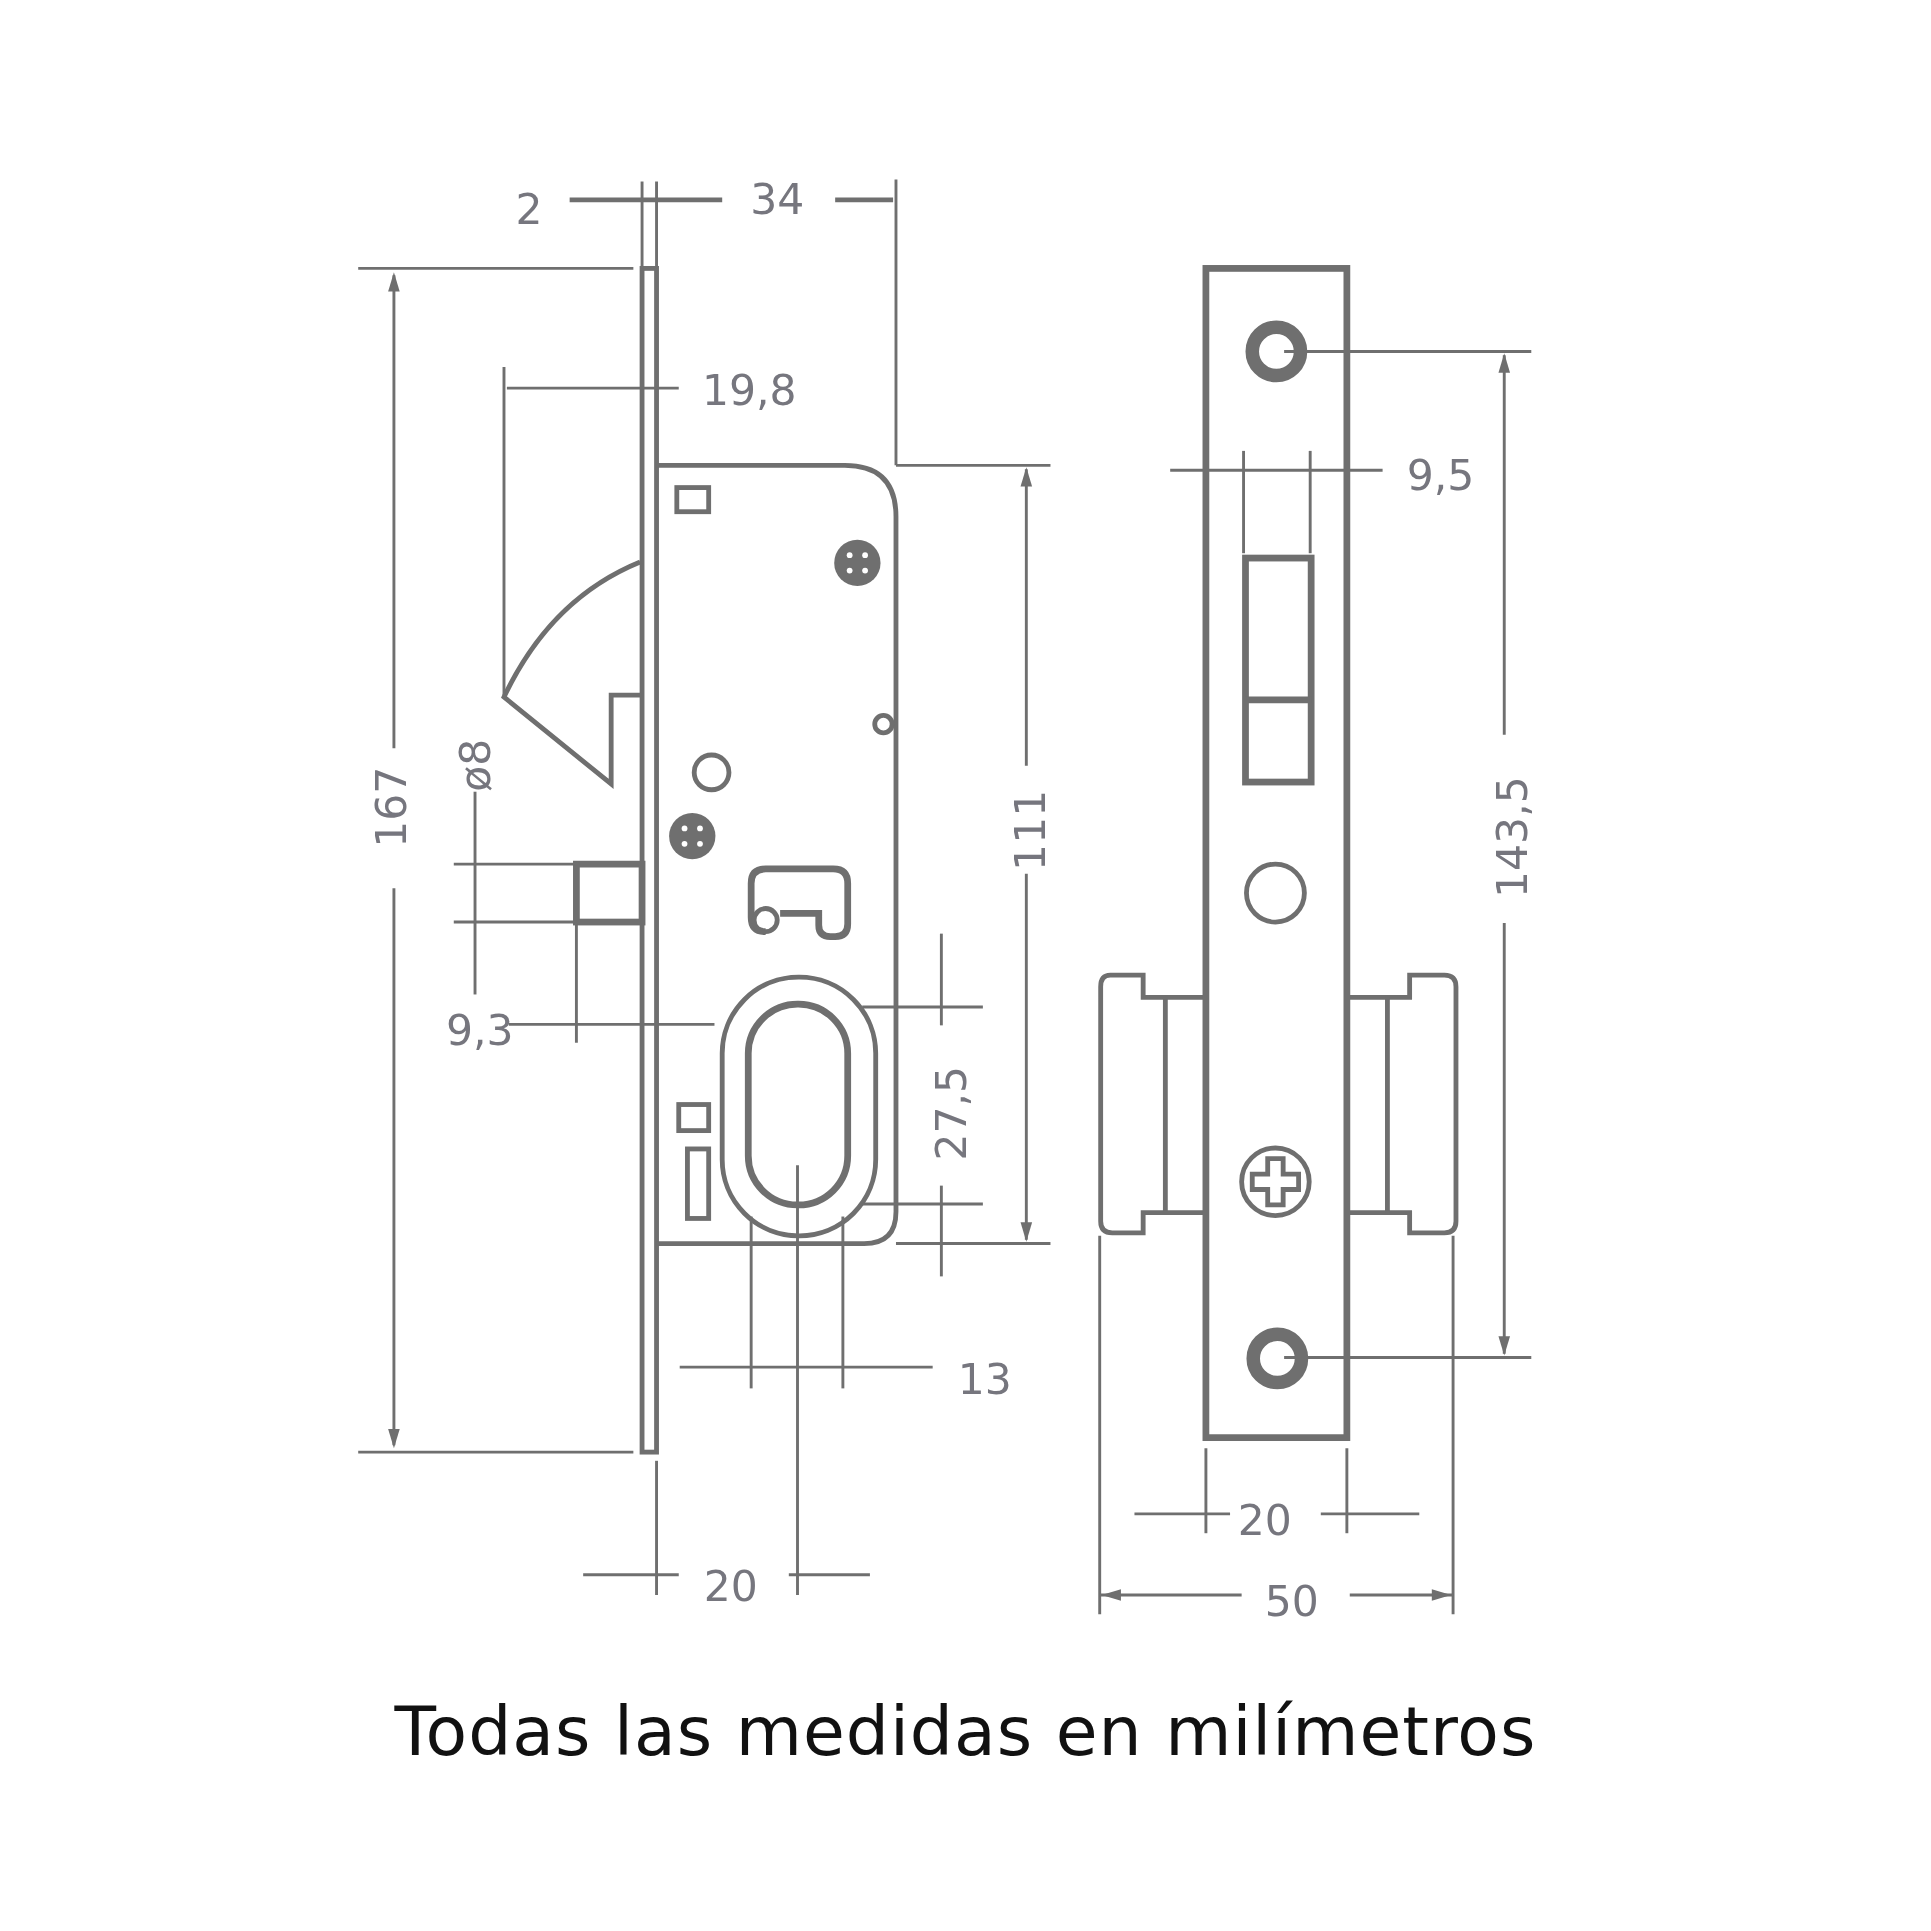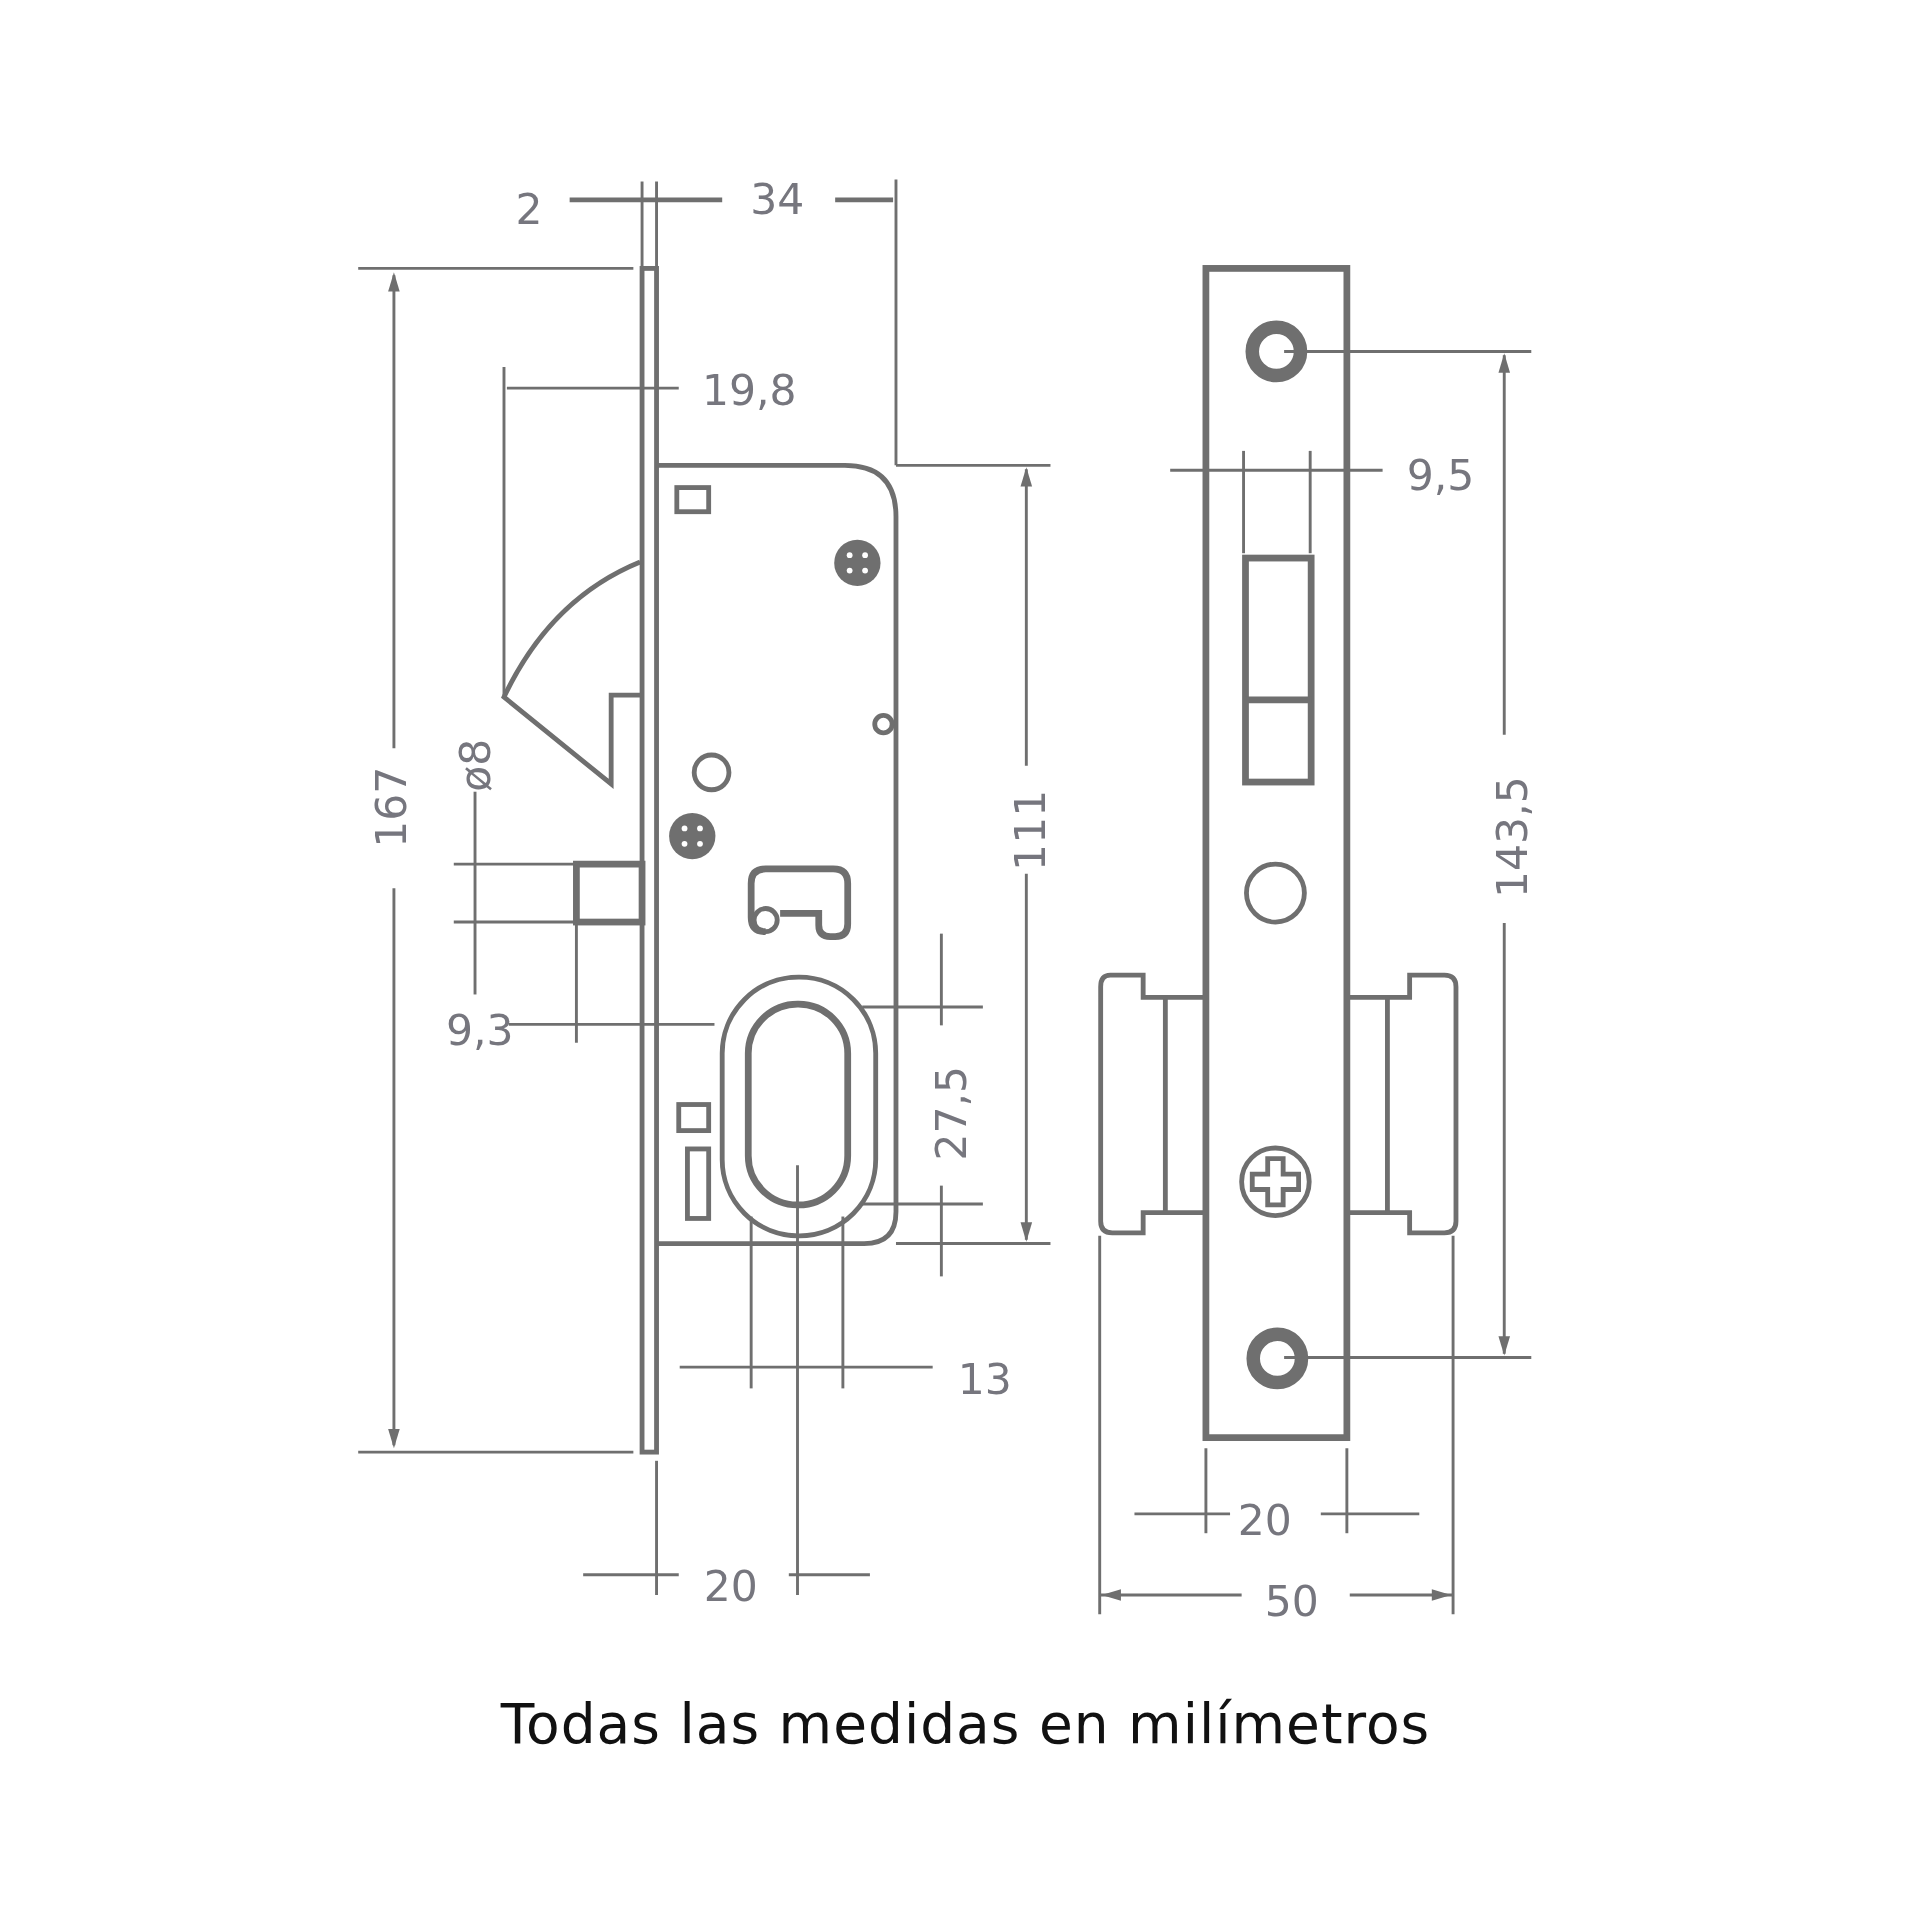--- a/index.html
+++ b/index.html
@@ -6,21 +6,21 @@
   body { width: 1931px; height: 1931px; position: relative; overflow: hidden; }
   #drawing { position: absolute; left: 0; top: 0; width: 1931px; height: 1931px; }
   .ln { stroke: #6f6f6f; fill: none; stroke-linecap: butt; }
   .thin { stroke-width: 3; }
   .med { stroke-width: 5; }
   .thick { stroke-width: 7; }
   .dimtxt { font-family: "DejaVu Sans", sans-serif; font-size: 44px; fill: #76767e; }
   .caption {
     position: absolute; left: 0; width: 1931px; top: 1692px;
     text-align: center; font-family: "DejaVu Sans", sans-serif;
-    font-size: 55px; color: #111111; letter-spacing: 1px;
+    font-size: 68px; color: #111111; letter-spacing: 1px;
   }
   .arrow { fill: #6f6f6f; stroke: none; }
 </style>
 </head>
 <body>
 
 <svg id="drawing" viewBox="0 0 2000 2000" xmlns="http://www.w3.org/2000/svg">
 
   <g>
 

